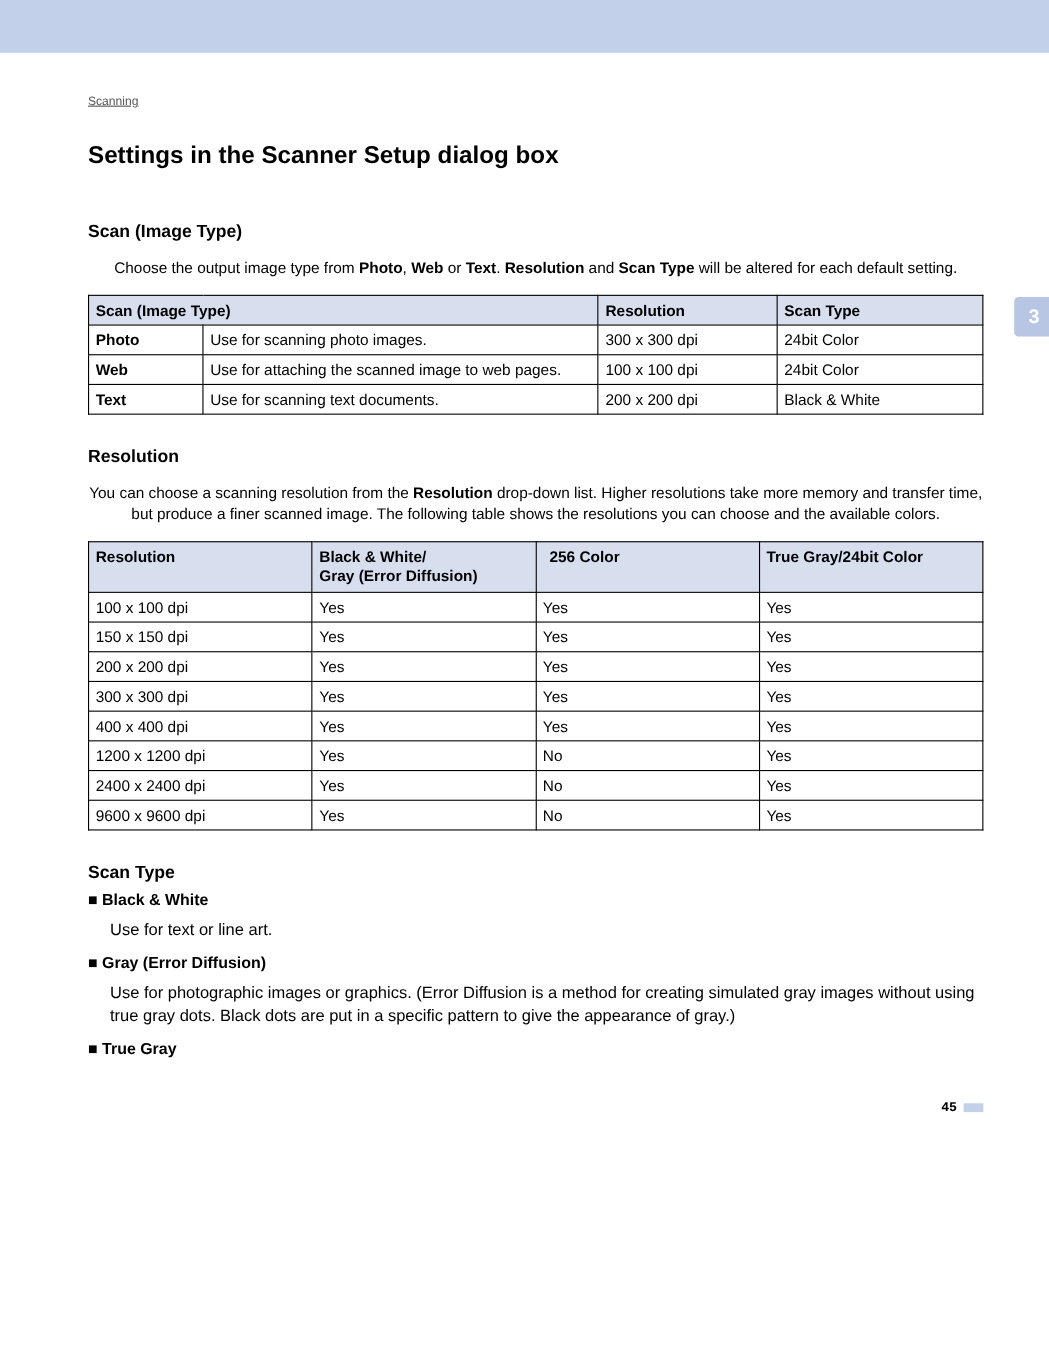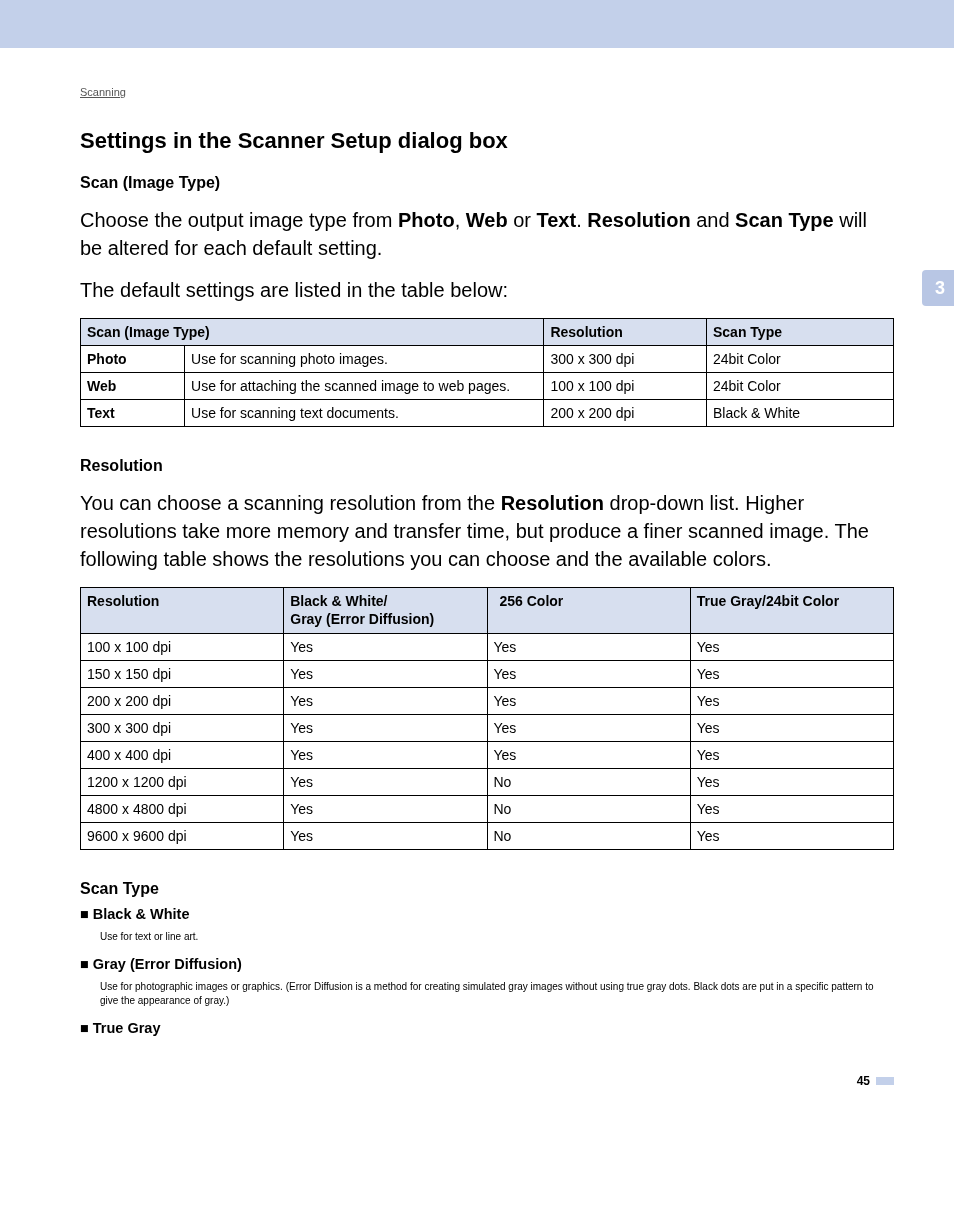--- a/index.html
+++ b/index.html
@@ -1,63 +1,62 @@
 <!DOCTYPE html>
 <html><head>
 <meta charset="utf-8">
 <style>
   * { box-sizing: border-box; margin: 0; padding: 0; }
   html, body { width: 954px; height: 1232px; font-family: Arial, Helvetica, sans-serif; color: #000; background: #fff; }
   .top-bar { width: 100%; height: 48px; background: #c3d0ea; }
   .page { padding: 38px 60px 0 80px; position: relative; }
   .breadcrumb { font-size: 11px; color: #555; margin-bottom: 30px; text-decoration: underline; }
-  .page-title { font-size: 22px; font-weight: bold; margin-bottom: 20px; }
+  .page-title { font-size: 22px; font-weight: bold; margin-bottom: 48px; }
   .section-title { font-size: 16px; font-weight: bold; margin-bottom: 14px; }
-  .body-text { font-size: 20px; line-height: 1.4; margin-bottom: 14px; }
+  .body-text { font-size: 14px; line-height: 1.4; margin-bottom: 14px; text-align: center; }
   .bold { font-weight: bold; }
   .tab-badge { position: absolute; right: -4px; top: 222px; width: 36px; height: 36px; background: #b8c6e4; color: #fff; font-size: 18px; font-weight: bold; border-radius: 4px 0 0 4px; display: flex; align-items: center; justify-content: center; }
   table { border-collapse: collapse; width: 100%; margin-bottom: 30px; font-size: 14px; }
   th, td { border: 1px solid #000; padding: 5px 6px; text-align: left; vertical-align: top; }
   th { background: #d7dfef; font-weight: bold; }
   .t1-c1 { width: 12.8%; }
   .t1-c2 { width: 44.2%; }
   .t1-c3 { width: 20%; }
   .t1-c4 { width: 23%; }
   .t2-c1 { width: 25%; }
   .t2-c2 { width: 25%; }
   .t2-c3 { width: 25%; padding-left: 12px; }
   .t2-c4 { width: 25%; }
   .list { margin-top: 6px; }
   .list-item { margin-bottom: 8px; }
   .list-label { font-size: 14.5px; font-weight: bold; }
   .list-label::before { content: "■ "; font-weight: normal; }
-  .list-desc { font-size: 10px; line-height: 1.4; margin: 8px 0 12px 20px; }
+  .list-desc { font-size: 15px; line-height: 1.4; margin: 8px 0 12px 20px; }
   .page-num-wrap { position: absolute; right: 60px; bottom: -52px; display: flex; align-items: center; gap: 6px; }
-  .page-num { font-size: 12px; font-weight: bold; }
+  .page-num { font-size: 12px; font-weight: bold; font-family: Liberation Mono, monospace; }
   .page-num-mark { width: 18px; height: 8px; background: #c3d0ea; }
   .th-split { line-height: 1.25; }
 </style>
 </head>
 <body>
 
 <div class="top-bar"></div>
 
 <div class="page">
 
   <div class="tab-badge">3</div>
 
   <div class="breadcrumb">Scanning</div>
 
   <h1 class="page-title">Settings in the Scanner Setup dialog box</h1>
 
   <h2 class="section-title">Scan (Image Type)</h2>
   <p class="body-text">
     <span>Choose the output image type from </span><span class="bold">Photo</span><span>, </span><span class="bold">Web</span><span> or </span><span class="bold">Text</span><span>. </span><span class="bold">Resolution</span><span> and </span><span class="bold">Scan Type</span><span> will be altered for each default setting.</span>
   </p>
-  <p class="body-text">The default settings are listed in the table below:</p>
 
   <table>
     <tbody>
         <tr>
       <th colspan="2" class="t1-c1">Scan (Image Type)</th>
       <th class="t1-c3">Resolution</th>
       <th class="t1-c4">Scan Type</th>
     </tr>
     <tr>
       <td class="t1-c1 bold">Photo</td>
@@ -128,21 +127,21 @@
           <td>Yes</td>
           <td>Yes</td>
         </tr>
         <tr>
           <td>1200 x 1200 dpi</td>
           <td>Yes</td>
           <td>No</td>
           <td>Yes</td>
         </tr>
         <tr>
-          <td>4800 x 4800 dpi</td>
+          <td>2400 x 2400 dpi</td>
           <td>Yes</td>
           <td>No</td>
           <td>Yes</td>
         </tr>
         <tr>
           <td>9600 x 9600 dpi</td>
           <td>Yes</td>
           <td>No</td>
           <td>Yes</td>
         </tr>

